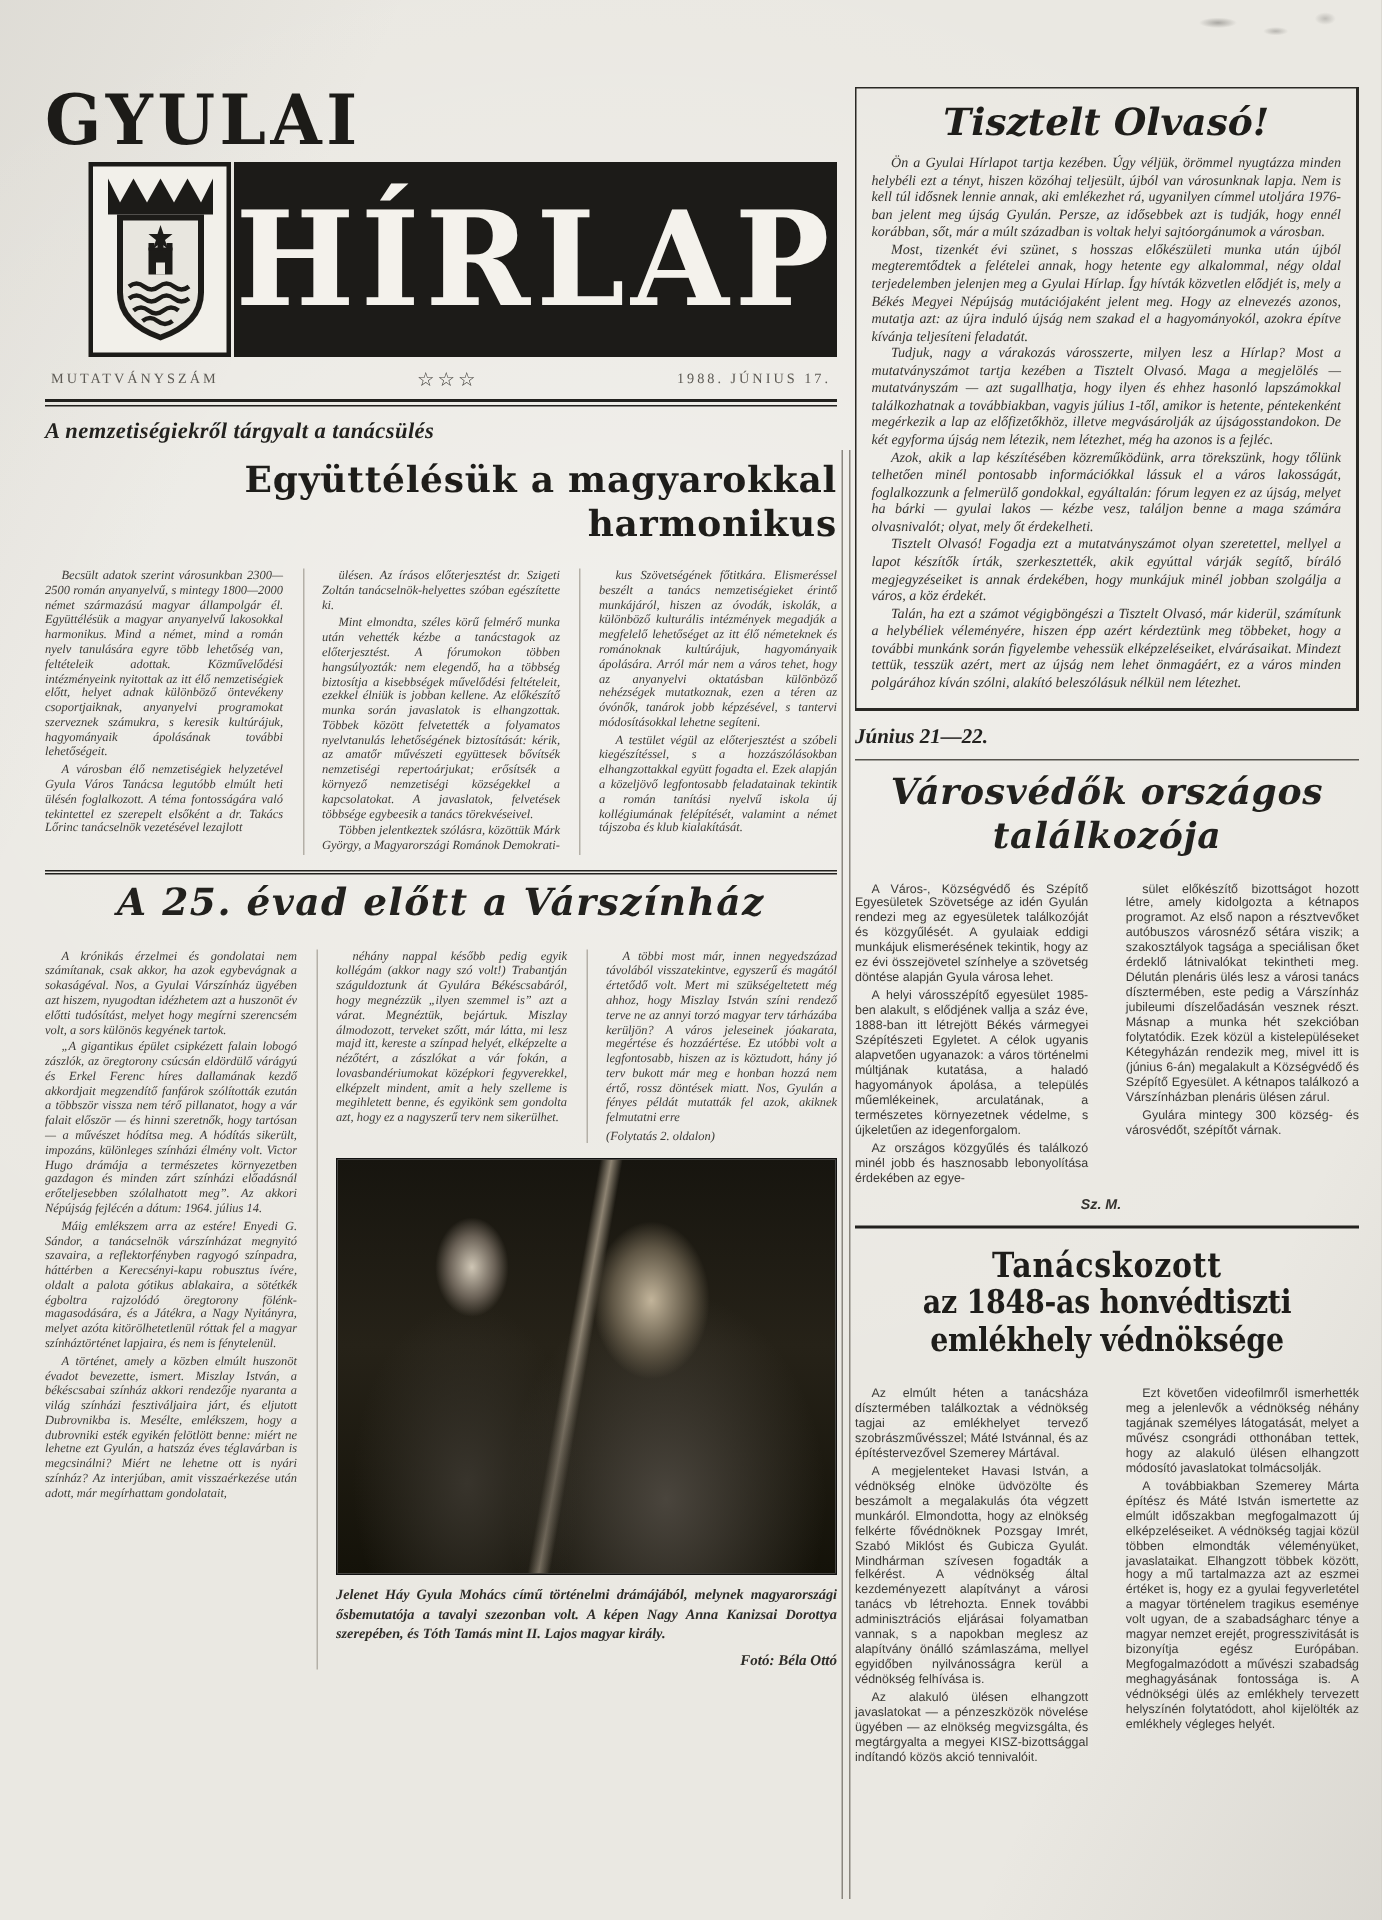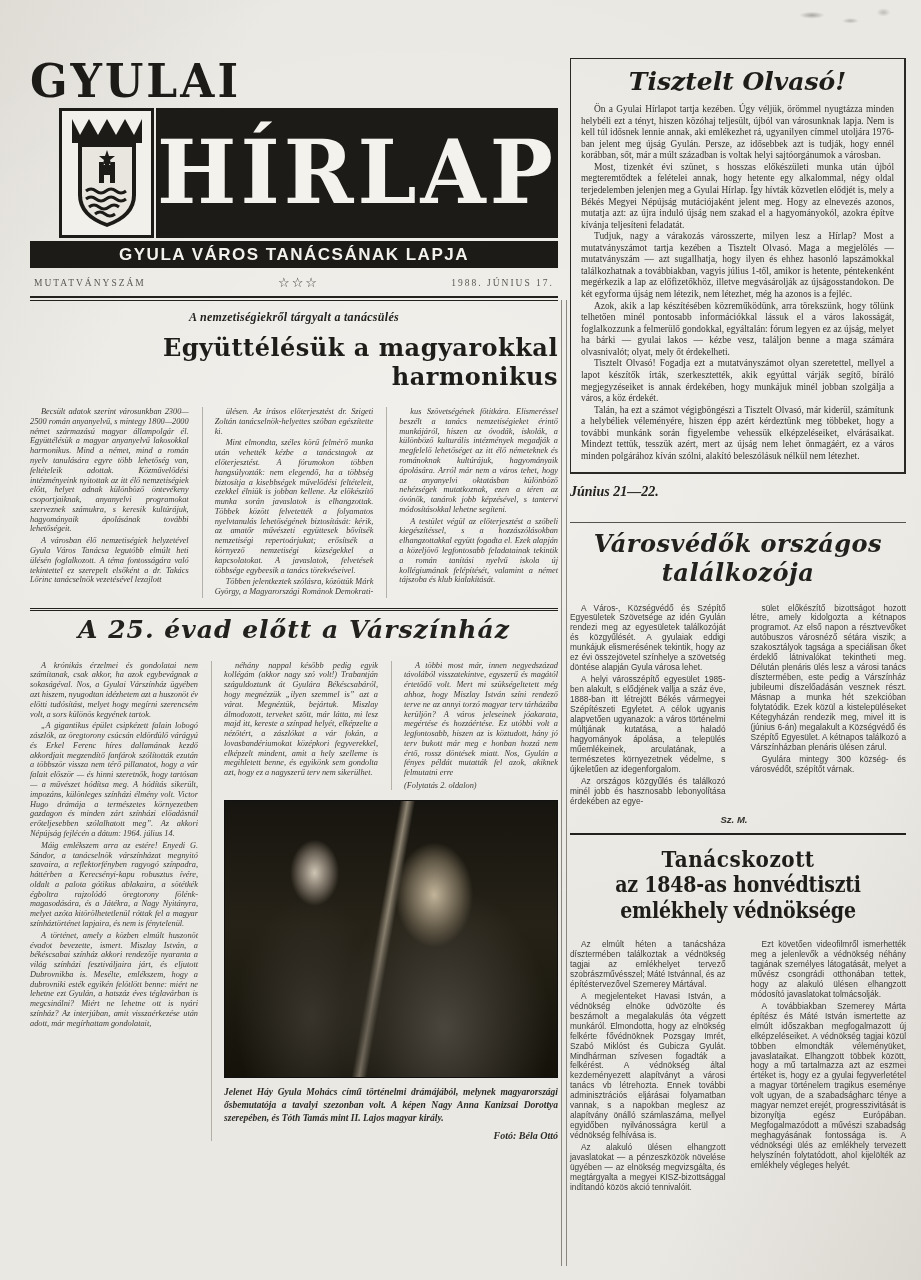--- a/index.html
+++ b/index.html
@@ -37,21 +37,21 @@
   .hirlap{font-family:"DejaVu Serif",serif;font-weight:bold;font-size:84px;color:#f4f2ec;
     letter-spacing:4px;line-height:1;transform:scaleY(1.04);}
   .subtitle-bar{background:#1c1b18;margin-top:3px;height:27px;display:flex;align-items:center;justify-content:center;}
   .subtitle-bar span{font-family:"Liberation Sans",sans-serif;font-weight:bold;font-size:17px;
     color:#f4f2ec;letter-spacing:1.5px;}
   .info-line{display:flex;align-items:center;justify-content:space-between;margin-top:7px;padding:0 4px;}
   .info-line .lbl{font-size:9.5px;letter-spacing:2px;color:#5c5953;}
   .info-line .stars{font-size:13px;color:#3a3833;letter-spacing:2px;}
   .head-rule{margin-top:5px;border-top:2px solid #22211e;border-bottom:1px solid #22211e;height:2px;}
   
-  .kicker{font-weight:bold;font-style:italic;font-size:12px;color:#23221f;margin-top:9px;letter-spacing:.3px;text-align:center;}
+  .kicker{font-weight:bold;font-style:italic;font-size:15px;color:#23221f;margin-top:9px;letter-spacing:.3px;}
   .headline-1{font-family:"DejaVu Serif",serif;font-weight:bold;font-size:24px;color:#1e1d1a;
     text-align:right;margin-top:8px;letter-spacing:.5px;}
   .cols{display:flex;margin-top:12px;}
   .col{flex:1;min-width:0;}
   .col + .col{margin-left:13px;padding-left:12px;border-left:1px solid #b4b0a7;}
   .body-it p, .body-sans p{margin:0 0 1px 0;text-indent:11px;text-align:justify;}
   .body-it{font-family:"Liberation Serif",serif;font-style:italic;font-size:8.3px;line-height:1.18;color:#3b3935;}
   .body-it p + p{margin-top:2px;}
   .body-sans{font-family:"Liberation Sans",sans-serif;font-size:8.3px;line-height:1.2;color:#3b3935;}
   .body-sans p + p{margin-top:2px;}
@@ -73,27 +73,27 @@
       linear-gradient(180deg, #17150f 0%, #262218 45%, #141209 100%);
   }
   .caption{margin-top:8px;font-weight:bold;font-style:italic;font-size:9.5px;line-height:1.35;
     text-align:justify;color:#2e2c28;}
   .credit{margin-top:6px;text-align:right;font-weight:bold;font-style:italic;font-size:10px;color:#2e2c28;}
   
   .editorial{border:1px solid #2a2925;border-right-width:2px;border-bottom-width:2px;
     padding:6px 10px 10px 10px;box-sizing:border-box;}
   .editorial-title{font-family:"DejaVu Serif",serif;font-weight:bold;font-style:italic;font-size:25px;
     text-align:center;color:#1e1d1a;margin:2px 0 8px 0;}
-  .editorial-body{font-family:"Liberation Serif",serif;font-size:9.4px;
+  .editorial-body{font-family:"Liberation Serif",serif;font-style:italic;font-size:9.4px;
     line-height:1.23;color:#34322e;}
   .editorial-body p{margin:0;text-indent:13px;text-align:justify;}
   
   .meeting-kicker{font-weight:bold;font-style:italic;font-size:14px;color:#23221f;margin-top:10px;}
   .headline-meeting{font-family:"DejaVu Serif",serif;font-style:italic;font-weight:bold;font-size:24px;
-    color:#22211e;margin-top:22px;border-top:1px solid #55534d;padding-top:6px;text-align:center;letter-spacing:.5px;}
+    color:#22211e;margin-top:6px;border-top:1px solid #55534d;padding-top:6px;text-align:center;letter-spacing:.5px;}
   .sig{margin-top:6px;text-align:center;font-family:"Liberation Sans",sans-serif;font-weight:bold;
     font-style:italic;font-size:9.5px;color:#35332f;padding-right:8px;}
   .heavy-rule{margin-top:8px;border-top:2px solid #22211e;}
   
   .headline-mem{font-family:"DejaVu Serif",serif;font-weight:bold;color:#1e1d1a;text-align:center;margin-top:12px;}
   .headline-mem .l1{font-size:20px;letter-spacing:.5px;display:block;transform:scaleY(1.15);}
   .headline-mem .l2{font-size:19px;letter-spacing:-.2px;display:block;margin-top:4px;transform:scaleY(1.15);}
   .continuation{text-align:left;font-size:8.3px;font-style:italic;margin-top:3px;color:#3b3935;}
 </style>
 </head>
@@ -127,23 +127,20 @@
 
             <path d="M16,74 q5,-4 10,0 t10,0 t10,0 t10,0" stroke="#1c1b18" stroke-width="3" fill="none"></path>
             <path d="M16,82 q5,-4 10,0 t10,0 t10,0 t10,0" stroke="#1c1b18" stroke-width="3" fill="none"></path>
             <path d="M19,90 q5,-4 10,0 t10,0 t10,0" stroke="#1c1b18" stroke-width="3" fill="none"></path>
             <path d="M25,97 q5,-4 10,0 t10,0" stroke="#1c1b18" stroke-width="3" fill="none"></path>
           </svg>
         </div>
         <div class="hirlap-box">
           <span class="hirlap">HÍRLAP</span>
         </div>
-      </div>
-      <div class="subtitle-bar">
-        <span>GYULA VÁROS TANÁCSÁNAK LAPJA</span>
       </div>
       <div class="info-line">
         <span class="lbl">MUTATVÁNYSZÁM</span>
         <span class="stars">☆☆☆</span>
         <span class="lbl">1988. JÚNIUS 17.</span>
       </div>
       <div class="head-rule"></div>
     </header>
 
     <section>

